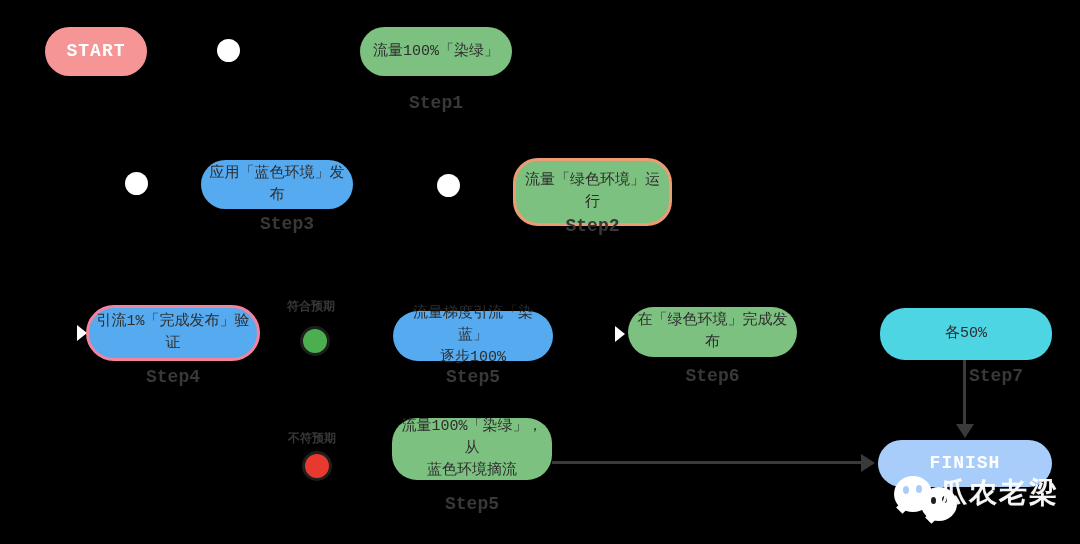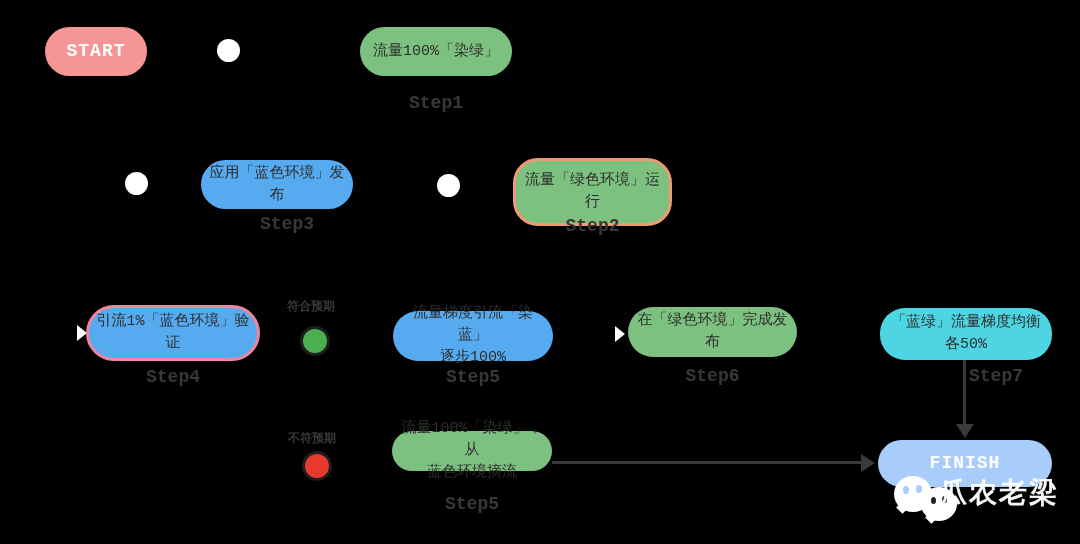--- a/index.html
+++ b/index.html
@@ -66,45 +66,44 @@
 
   <div class="node capsule" style="left:45px; top:27px; width:102px; height:49px; background:var(--start-fill); border-radius:25px;">START</div>
   <div class="node green" style="left:360px; top:27px; width:152px; height:49px;">流量100%「染绿」</div>
   <div class="steplabel" style="left:360px; top:94px; width:152px;">Step1</div>
 
   <div class="node blue" style="left:201px; top:160px; width:152px; height:49px;">应用「蓝色环境」发布</div>
   <div class="steplabel" style="left:211px; top:215px; width:152px;">Step3</div>
   <div class="node green" style="left:513px; top:158px; width:159px; height:68px; border:3px solid var(--orange-border);">流量「绿色环境」运行</div>
   <div class="steplabel" style="left:513px; top:217px; width:159px;">Step2</div>
 
-  <div class="node blue" style="left:86px; top:305px; width:174px; height:56px; border:3px solid var(--pink-border); border-radius:28px;">引流1%「蓝色环境」验证</div>
+  <div class="node blue" style="left:86px; top:305px; width:174px; height:56px; border:3px solid var(--pink-border); border-radius:28px;">引流1%「完成发布」验证</div>
   <div class="steplabel" style="left:86px; top:368px; width:174px;">Step4</div>
 
   <div class="branchlabel" style="left:287px; top:301px;">符合预期</div>
   <div class="dot status" style="left:300px; top:326px; background:var(--green-dot);"></div>
 
   <div class="node blue" style="left:393px; top:311px; width:160px; height:50px;">
     <div>流量梯度引流「染蓝」</div>
     <div>逐步100%</div>
   </div>
   <div class="steplabel" style="left:393px; top:368px; width:160px;">Step5</div>
 
   <div class="node green" style="left:628px; top:307px; width:169px; height:50px;">在「绿色环境」完成发布</div>
   <div class="steplabel" style="left:628px; top:367px; width:169px;">Step6</div>
 
   <div class="node cyan" style="left:880px; top:308px; width:172px; height:52px;">
-    <div>「蓝绿」流量梯度均衡</div>
     <div>各50%</div>
   </div>
   <div class="steplabel" style="left:969px; top:367px; text-align:left;">Step7</div>
 
   <div class="branchlabel" style="left:288px; top:433px;">不符预期</div>
   <div class="dot status" style="left:302px; top:451px; background:var(--red-dot);"></div>
 
-  <div class="node green" style="left:392px; top:431px; width:160px; height:40px;">
+  <div class="node green" style="left:392px; top:418px; width:160px; height:62px;">
     <div>流量100%「染绿」，从</div>
     <div>蓝色环境摘流</div>
   </div>
   <div class="steplabel" style="left:392px; top:495px; width:160px;">Step5</div>
 
   <div class="node capsule" style="left:878px; top:440px; width:174px; height:47px; background:var(--finish-fill); border-radius:24px;">FINISH</div>
 
   <div>
     <div>
       <div class="wm-bubble" style="left:894px; top:476px; width:38px; height:36px;"></div>

